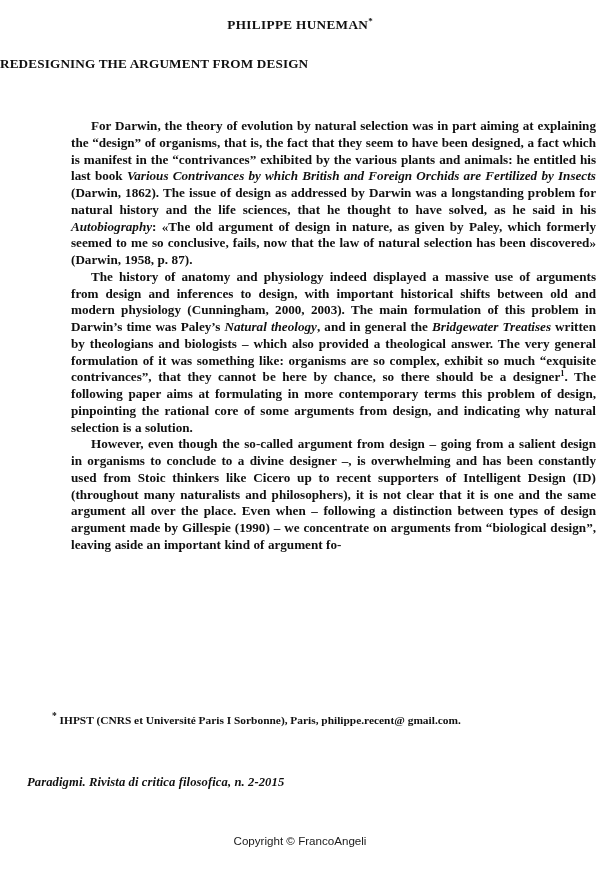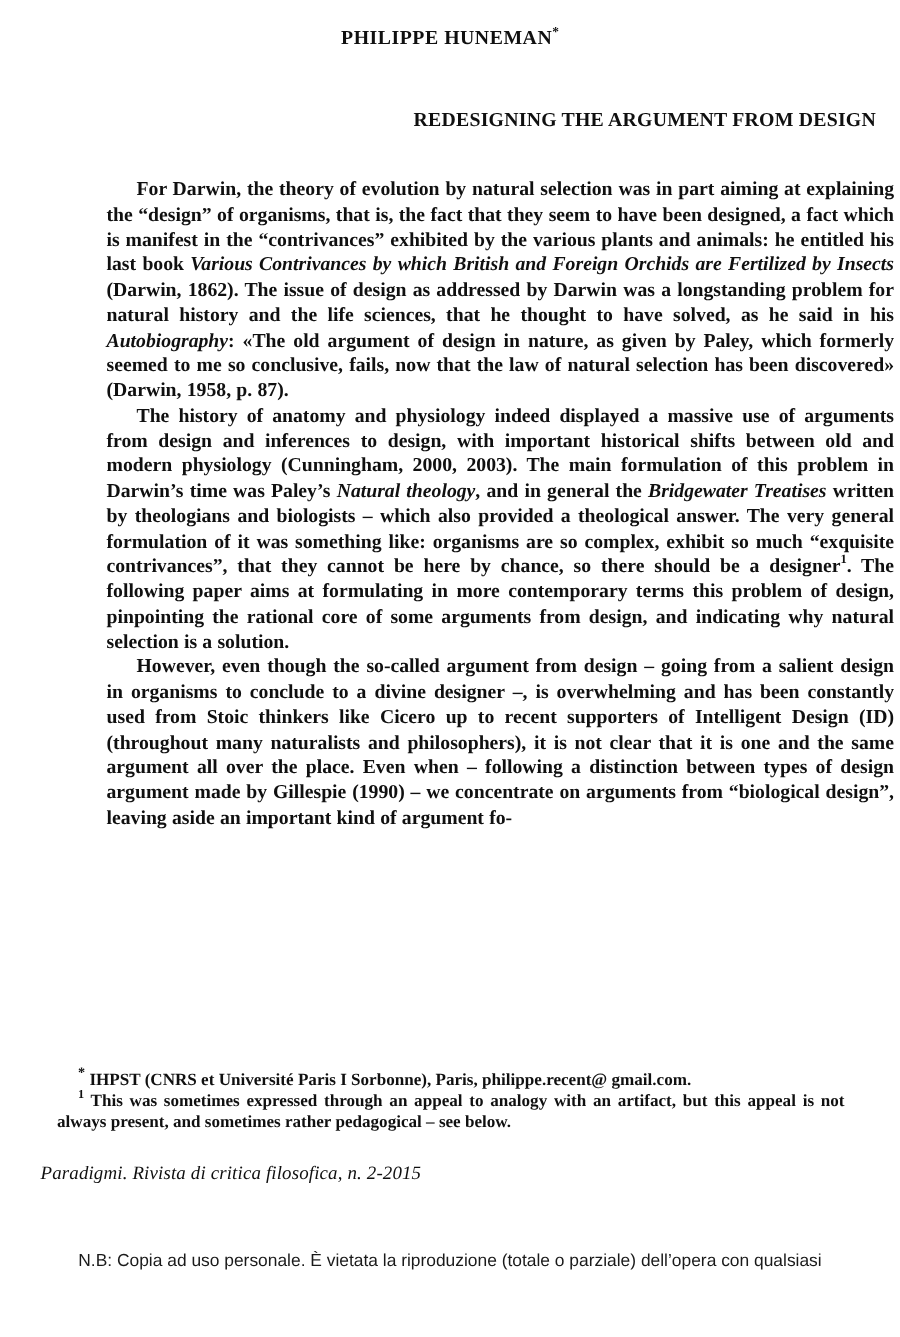--- a/index.html
+++ b/index.html
@@ -33,25 +33,25 @@
     margin: 0;
     padding-top: 17px;
     line-height: 1.1;
   }
   .author .star {
     font-size: 9px;
     vertical-align: super;
     letter-spacing: 0;
   }
   .article-title {
-    text-align: right;
+    text-align: left;
     font-size: 13.2px;
     font-weight: bold;
     letter-spacing: 0.15px;
-    margin: 16px;
+    margin: 0;
     padding-top: 23px;
     line-height: 1.15;
   }
 
   
   .body-block {
     position: absolute;
     left: 38px;
     top: 118px;
     width: 525px;
@@ -104,21 +104,21 @@
     line-height: 0;
   }
 
   
   .journal-line {
     position: absolute;
     left: 27px;
     top: 775px;
     font-size: 12.6px;
     font-style: italic;
-    font-weight: normal;
+    font-weight: bold;
     letter-spacing: 0.1px;
   }
 
   
   .footer {
     position: absolute;
     left: 0;
     right: 0;
     top: 833px;
     text-align: center;
@@ -139,22 +139,21 @@
   <h2 class="article-title">REDESIGNING THE ARGUMENT FROM DESIGN</h2>
 
   <div class="body-block">
     <p class="para"><span>For Darwin, the theory of evolution by natural selection was in part aiming at explaining the “design” of organisms, that is, the fact that they seem to have been designed, a fact which is manifest in the “contrivances” exhibited by the various plants and animals: he entitled his last book </span><i>Various Contrivances by which British and Foreign Orchids are Fertilized by Insects</i><span> (Darwin, 1862). The issue of design as addressed by Darwin was a longstanding problem for natural history and the life sciences, that he thought to have solved, as he said in his </span><i>Autobiography</i><span>: «The old argument of design in nature, as given by Paley, which formerly seemed to me so conclusive, fails, now that the law of natural selection has been discovered» (Darwin, 1958, p. 87).</span></p>
     <p class="para"><span>The history of anatomy and physiology indeed displayed a massive use of arguments from design and inferences to design, with important historical shifts between old and modern physiology (Cunningham, 2000, 2003). The main formulation of this problem in Darwin’s time was Paley’s </span><i>Natural theology</i><span>, and in general the </span><i>Bridgewater Treatises</i><span> written by theologians and biologists – which also provided a theological answer. The very general formulation of it was something like: organisms are so complex, exhibit so much “exquisite contrivances”, that they cannot be here by chance, so there should be a designer</span><sup class="fn">1</sup><span>. The following paper aims at formulating in more contemporary terms this problem of design, pinpointing the rational core of some arguments from design, and indicating why natural selection is a solution.</span></p>
     <p class="para"><span>However, even though the so-called argument from design – going from a salient design in organisms to conclude to a divine designer –, is overwhelming and has been constantly used from Stoic thinkers like Cicero up to recent supporters of Intelligent Design (ID) (throughout many naturalists and philosophers), it is not clear that it is one and the same argument all over the place. Even when – following a distinction between types of design argument made by Gillespie (1990) – we concentrate on arguments from “biological design”, leaving aside an important kind of argument fo-</span></p>
   </div>
 
   <div class="footnotes">
     <p class="footnote"><span class="marker-star">*</span><span> IHPST (CNRS et Université Paris I Sorbonne), Paris, philippe.recent@ gmail.com.</span></p>
-    <p class="footnote"><span class="marker">1</span><span> This was sometimes expressed through an appeal to analogy with an artifact, but this appeal is not always present, and sometimes rather pedagogical – see below.</span></p>
   </div>
 
   <div class="journal-line">Paradigmi. Rivista di critica filosofica, n. 2-2015</div>
 
   <div class="footer">
-    <span class="line">N.B: Copia ad uso personale. È vietata la riproduzione (totale o parziale) dell’opera con qualsiasi</span>
+    <span class="line">Copyright © FrancoAngeli</span>
   </div>
 
 </div>
 
 </body></html>

